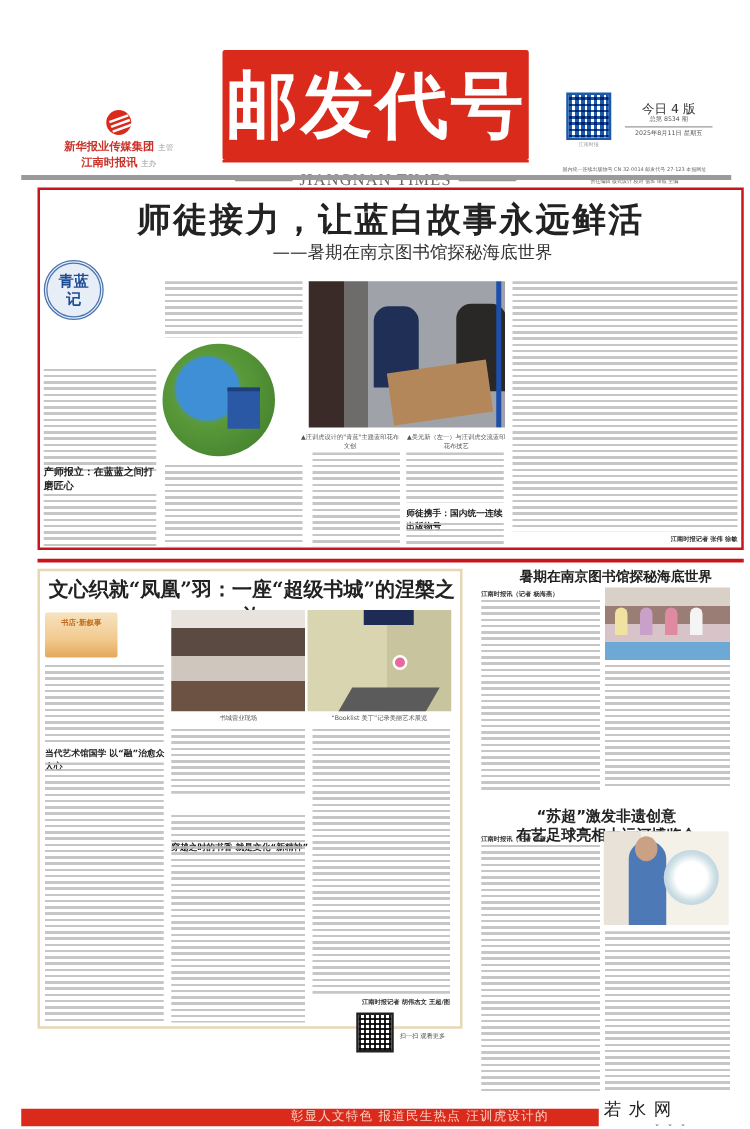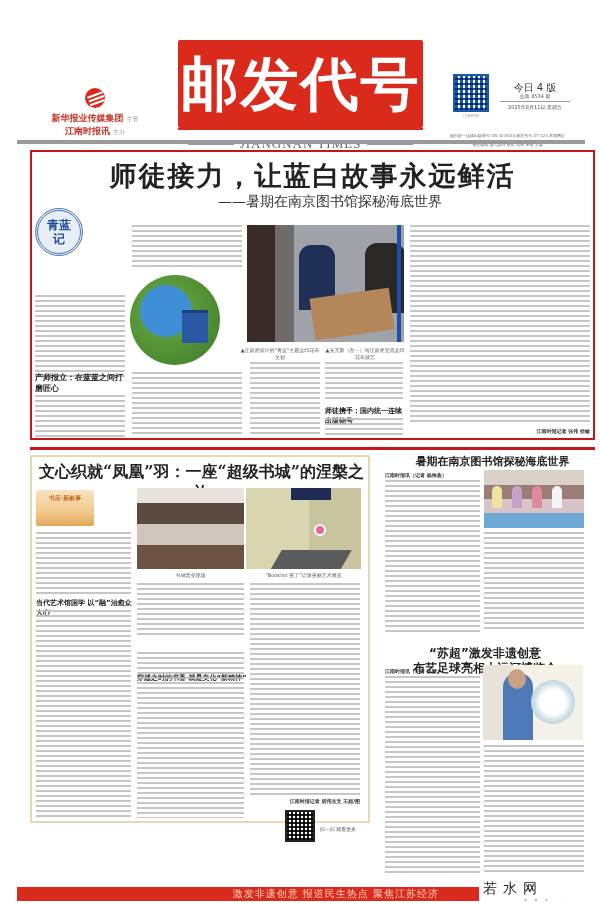--- a/index.html
+++ b/index.html
@@ -178,15 +178,15 @@
 </div>
 <div class="abs byline" style="left:385px;top:668px;width:95px;">江南时报讯（记者 张新）</div>
 <div class="abs text-block" style="left:385px;top:676px;width:95px;height:200px;"></div>
 <div class="abs suchao-photo">
   <div class="man"></div>
   <div class="head"></div>
   <div class="ball"></div>
 </div>
 <div class="abs text-block" style="left:484px;top:745px;width:100px;height:128px;"></div>
 
-<div class="abs bottom-band">激发非遗创意  报道民生热点  聚焦江苏经济</div>
+<div class="abs bottom-band">彰显人文特色  报道民生热点  汪训虎设计的</div>
 <div class="abs watermark">若水网</div>
 <div class="abs watermark-sub">www ruoshui net</div>
 
 </body></html>

